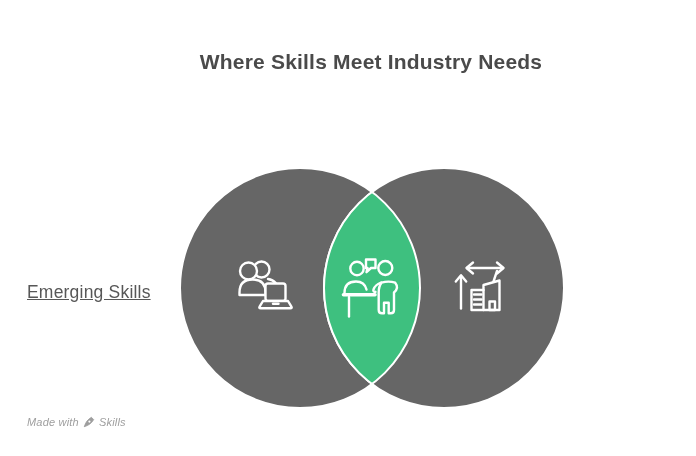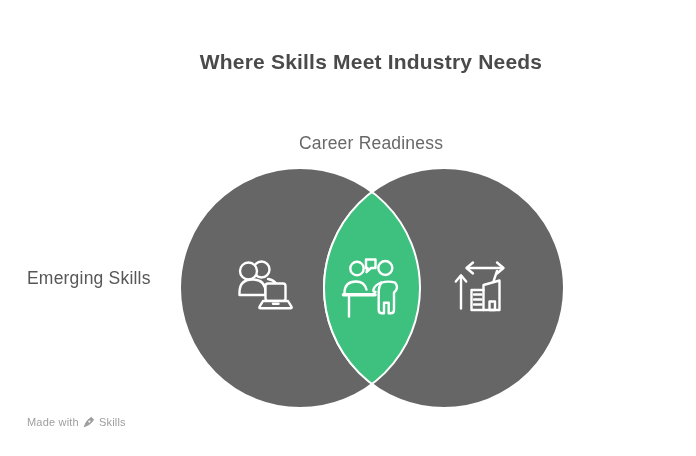--- a/index.html
+++ b/index.html
@@ -19,44 +19,43 @@
   }
   .intersection-label{
     position:absolute;left:371px;top:133px;transform:translateX(-50%);
     font-size:17.5px;letter-spacing:.2px;white-space:nowrap;
     color:var(--intersection_label_color);
   }
   .side-label{
     position:absolute;font-size:17.5px;letter-spacing:.2px;
     color:var(--side_label_color);
   }
-  .left-label{left:27px;top:268px;white-space:nowrap;}
+  .left-label{left:27px;top:282px;white-space:nowrap;text-decoration:underline;}
   .right-label{left:577px;top:266px;line-height:21px;white-space:pre-line;}
   .venn-svg{position:absolute;left:0;top:0;}
   .venn-circle{fill:var(--circle_fill);stroke:var(--circle_stroke);stroke-width:2;}
   .venn-lens{fill:var(--intersection_fill);stroke:var(--circle_stroke);stroke-width:2;}
   .lens-arc{fill:none;stroke:var(--circle_stroke);stroke-width:2;}
   .ic{stroke:var(--icon_stroke);stroke-width:2.4;fill:none;stroke-linecap:round;stroke-linejoin:round;}
   .ic-thick{stroke-width:3.6;}
   .occ-gray{fill:var(--circle_fill);}
   .occ-green{fill:var(--intersection_fill);}
   .watermark{
     position:absolute;left:27px;top:416px;display:flex;align-items:center;gap:4px;
-    font-size:11px;letter-spacing:.2px;color:var(--watermark_color);
+    font-size:11px;letter-spacing:.2px;color:var(--watermark_color);font-style:italic;
   }
   .pen-icon svg{display:block;}
 </style>
 </head>
 <body>
 
 <div class="canvas">
 
   <div class="title">Where Skills Meet Industry Needs</div>
 
-  <div class="intersection-label">Career Readiness</div>
 
   <svg class="venn-svg" width="696" height="456" viewBox="0 0 696 456" aria-hidden="true">
     <defs>
       <clipPath id="clipA">
           <circle cx="300" cy="288" r="120"></circle>
         </clipPath>
       <clipPath id="clipB">
           <circle cx="444" cy="288" r="120"></circle>
         </clipPath>
     </defs>

